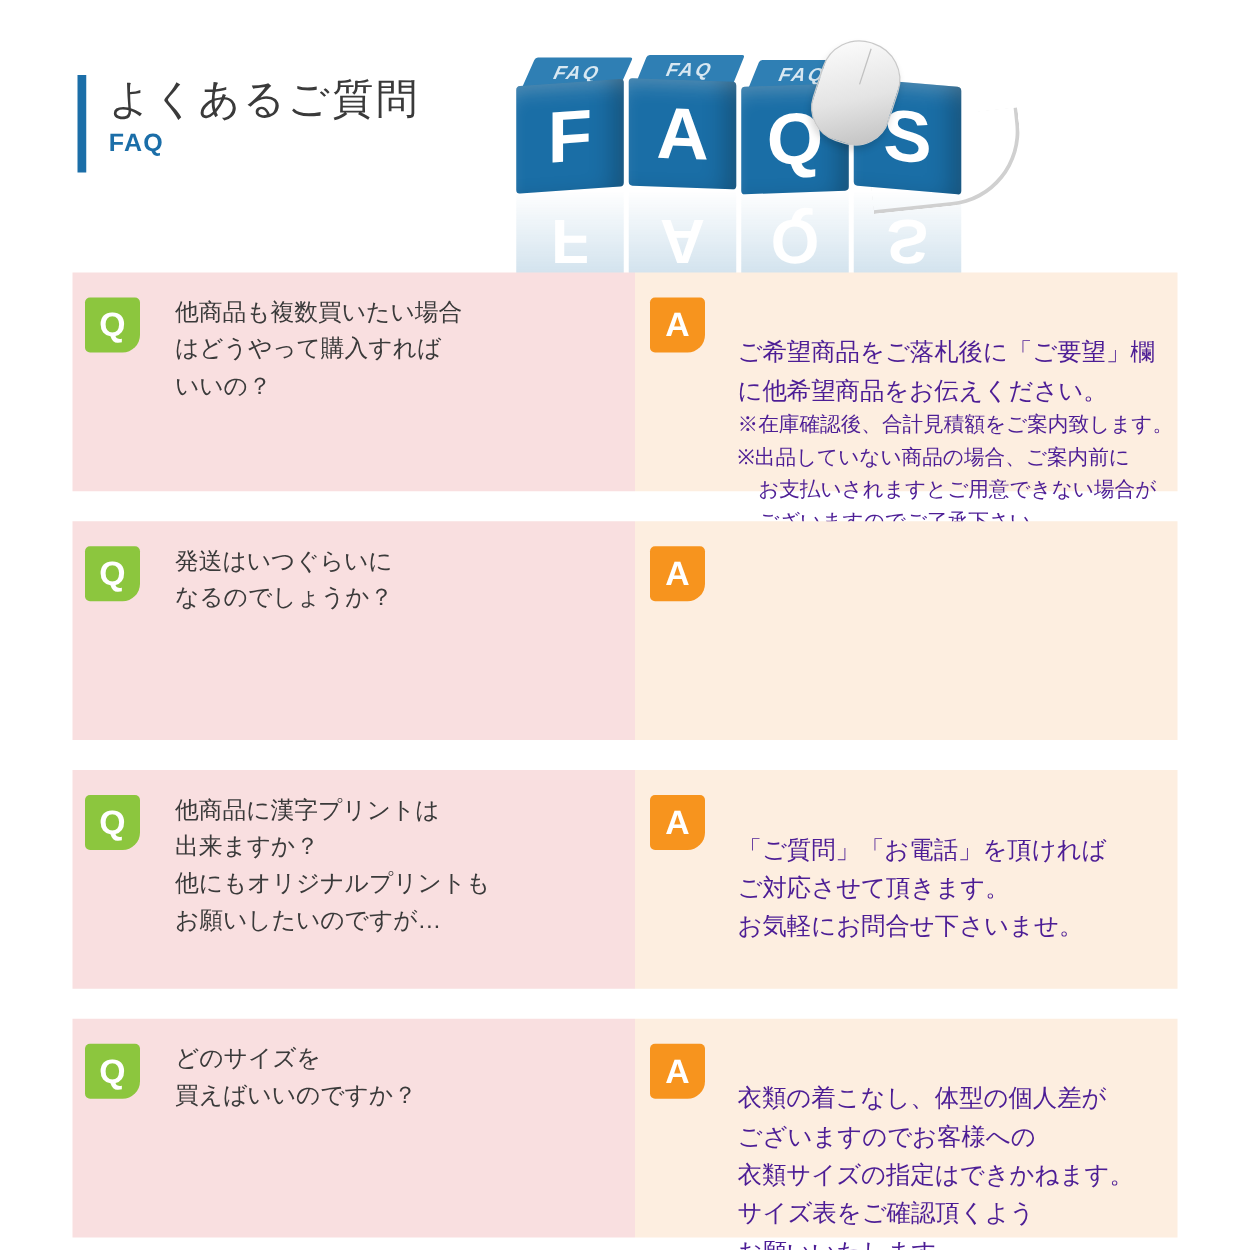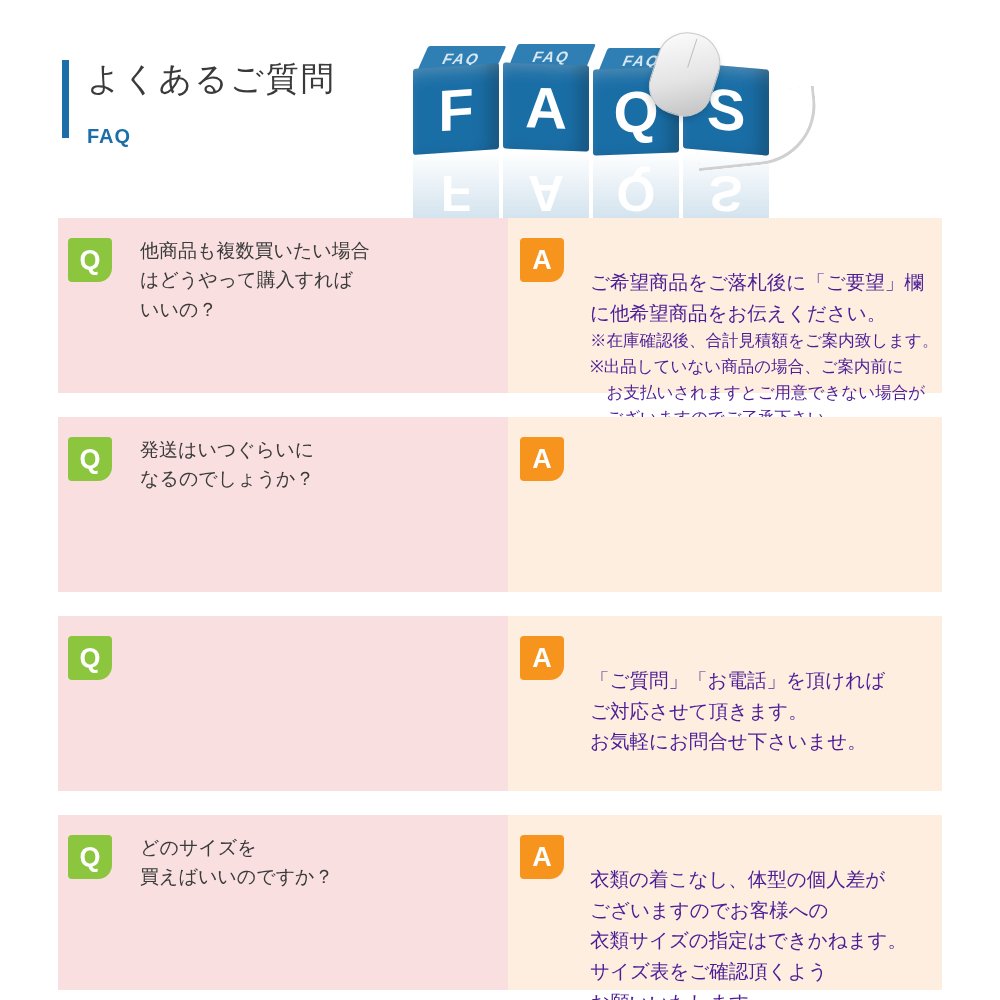--- a/index.html
+++ b/index.html
@@ -32,21 +32,20 @@
     width: 7px;
     height: 78px;
     background: #1b6ea8;
     margin-right: 18px;
     flex: none;
   }
   .title-texts {
     display: flex;
     flex-direction: column;
     justify-content: flex-start;
-    gap: 21px;
   }
   .title-main {
     font-size: 33px;
     letter-spacing: 2px;
     color: #3a3a3a;
     line-height: 1.15;
     font-weight: 400;
   }
   .title-sub {
     font-size: 20px;
@@ -325,20 +324,24 @@
     <div class="q-text">発送はいつぐらいに
 なるのでしょうか？</div>
   </div>
 
   <div class="faq-row">
     <div class="q-panel"></div>
     <div class="q-arrow"></div>
     <div class="a-panel"></div>
     <div class="badge badge-q">Q</div>
     <div class="badge badge-a">A</div>
+    <div class="q-text">他商品に漢字プリントは
+出来ますか？
+他にもオリジナルプリントも
+お願いしたいのですが…</div>
     <div class="a-text">
       <span>「ご質問」「お電話」を頂ければ
 ご対応させて頂きます。
 お気軽にお問合せ下さいませ。</span>
       <span class="a-note"></span>
     </div>
   </div>
 
   <div class="faq-row">
     <div class="q-panel"></div>

